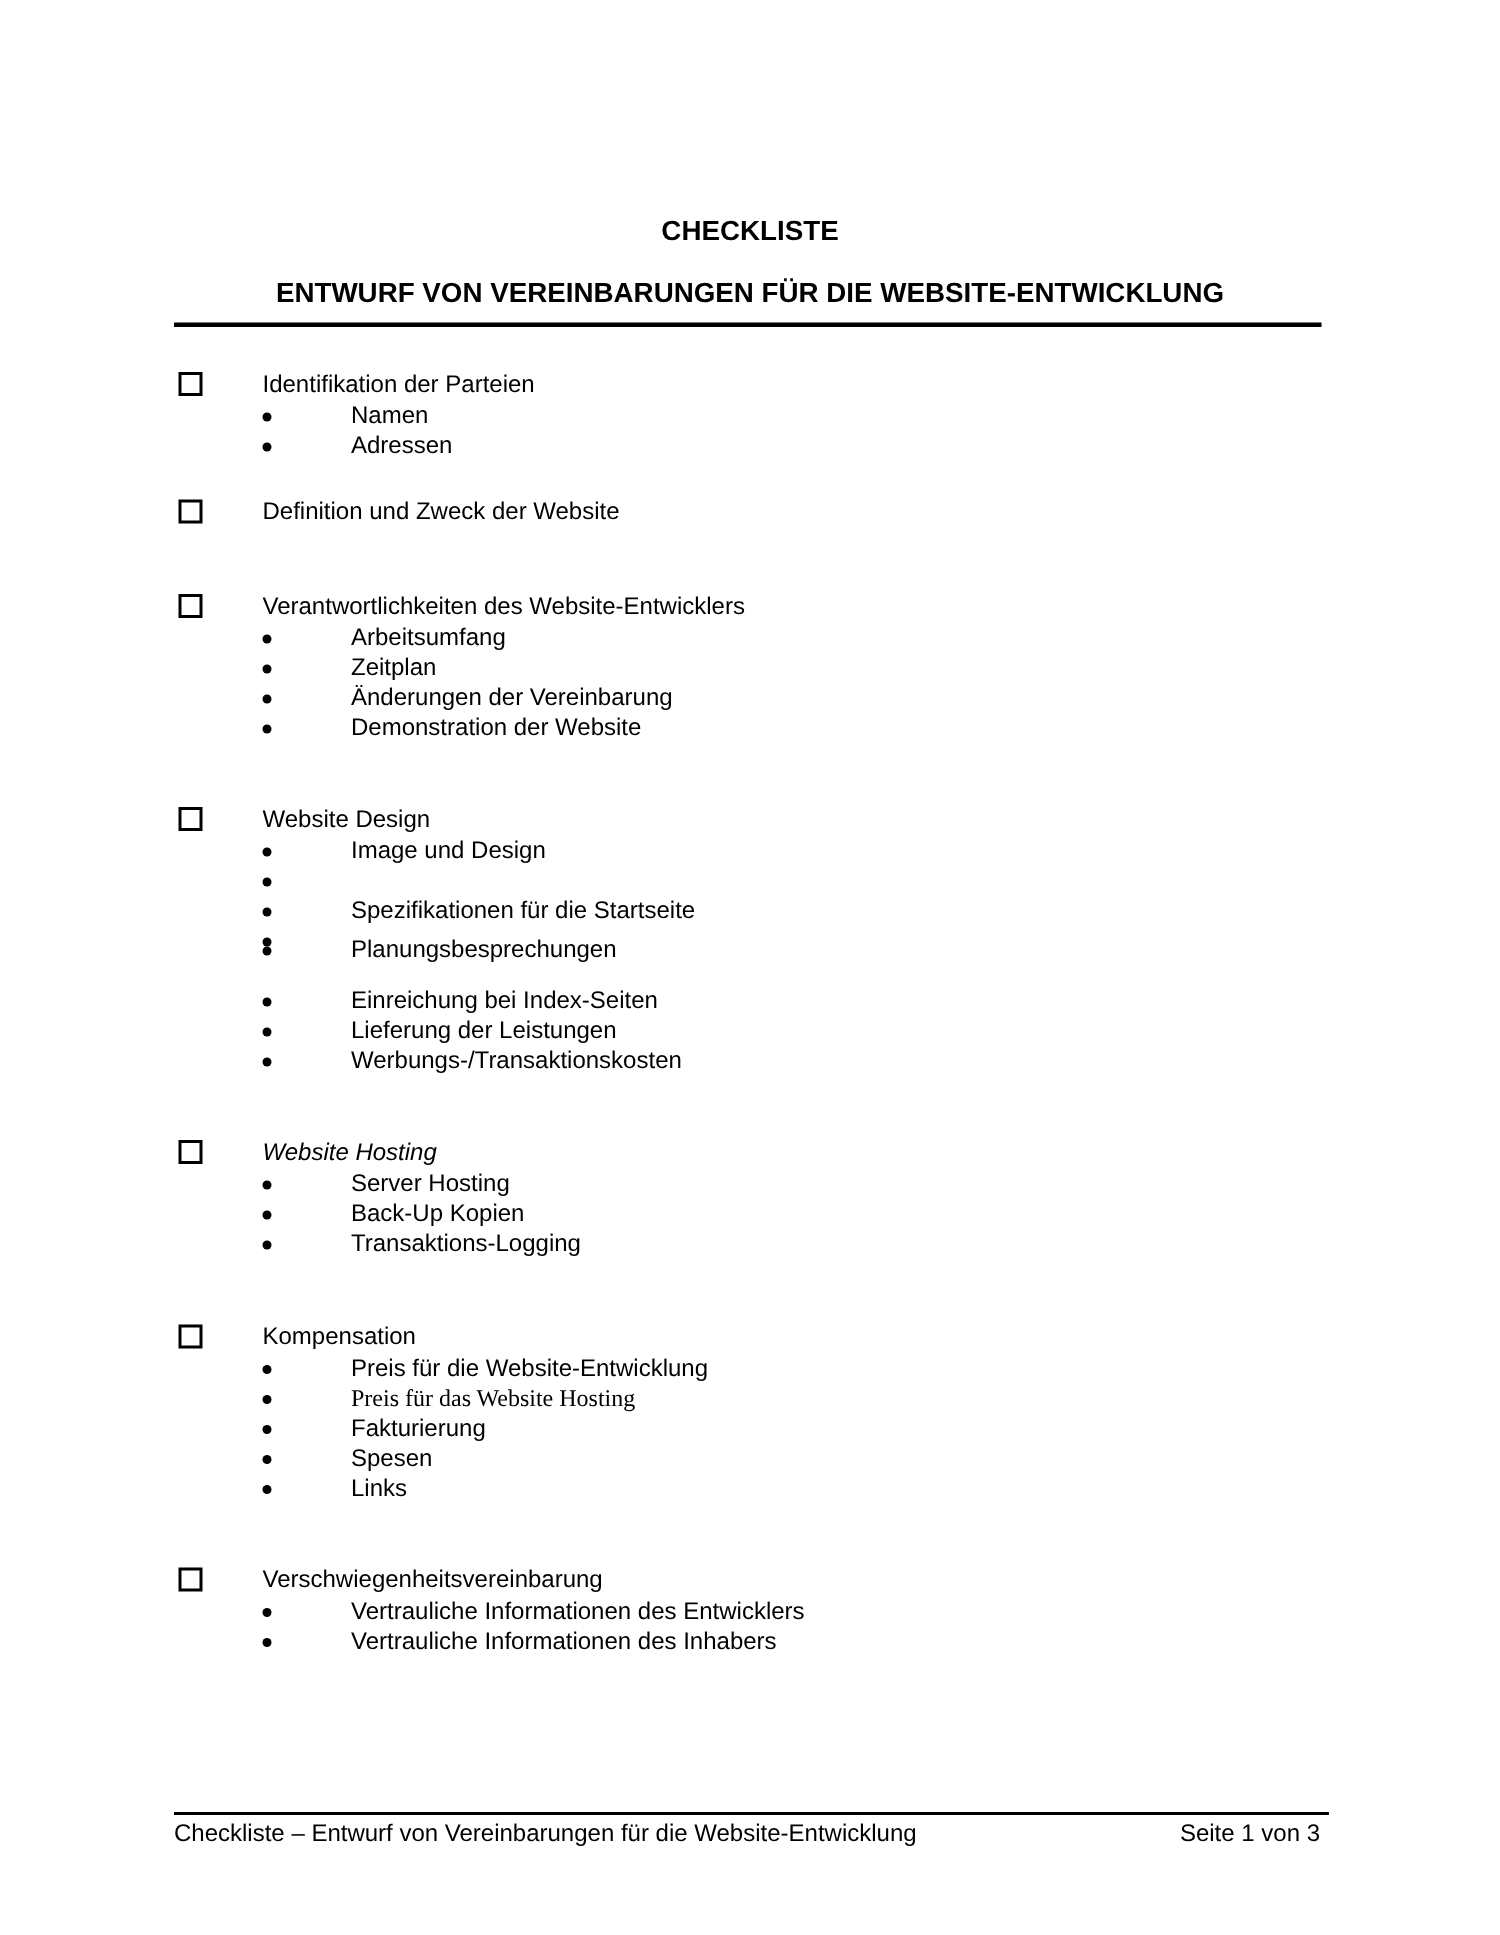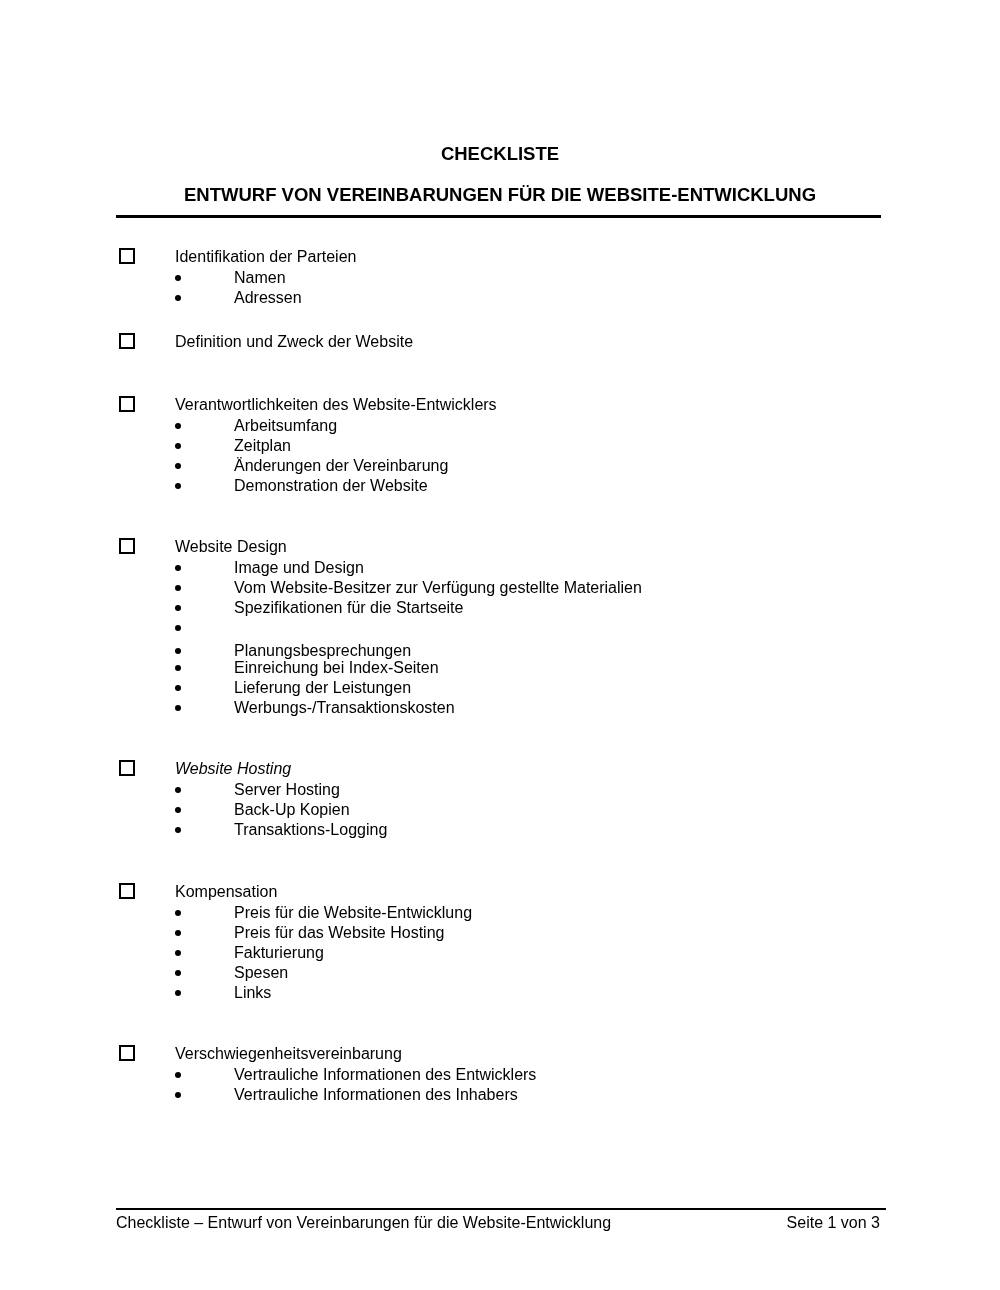--- a/index.html
+++ b/index.html
@@ -67,30 +67,29 @@
 
 <div class="section" style="top:537px;">
   <div class="checkbox" style="top:1px;"></div>
   <div class="sec-heading" style="top:0px;">Website Design</div>
   <div class="bullet-row" style="top:21px;">
       <span class="bullet-dot"></span>
       <span class="bullet-text">Image und Design</span>
     </div>
   <div class="bullet-row" style="top:41px;">
       <span class="bullet-dot"></span>
-      <span class="bullet-text">Vom Website-Besitzer zur Verfügung gestellte Materialien</span>
     </div>
   <div class="bullet-row" style="top:61px;">
       <span class="bullet-dot"></span>
       <span class="bullet-text">Spezifikationen für die Startseite</span>
     </div>
   <div class="bullet-row" style="top:81px;">
       <span class="bullet-dot"></span>
     </div>
-  <div class="bullet-row" style="top:104px;">
+  <div class="bullet-row" style="top:87px;">
       <span class="bullet-dot"></span>
       <span class="bullet-text">Planungsbesprechungen</span>
     </div>
   <div class="bullet-row" style="top:121px;">
       <span class="bullet-dot"></span>
       <span class="bullet-text">Einreichung bei Index-Seiten</span>
     </div>
   <div class="bullet-row" style="top:141px;">
       <span class="bullet-dot"></span>
       <span class="bullet-text">Lieferung der Leistungen</span>
@@ -118,21 +117,21 @@
     </div>
 </div>
 
 <div class="section" style="top:882px;">
   <div class="checkbox" style="top:1px;"></div>
   <div class="sec-heading" style="top:0px;">Kompensation</div>
   <div class="bullet-row" style="top:21px;">
       <span class="bullet-dot"></span>
       <span class="bullet-text">Preis für die Website-Entwicklung</span>
     </div>
-  <div class="bullet-row" style="top:41px;">
+  <div class="bullet-row" style="top:41px;font-family:Liberation Serif, serif;">
       <span class="bullet-dot"></span>
       <span class="bullet-text">Preis für das Website Hosting</span>
     </div>
   <div class="bullet-row" style="top:61px;">
       <span class="bullet-dot"></span>
       <span class="bullet-text">Fakturierung</span>
     </div>
   <div class="bullet-row" style="top:81px;">
       <span class="bullet-dot"></span>
       <span class="bullet-text">Spesen</span>

